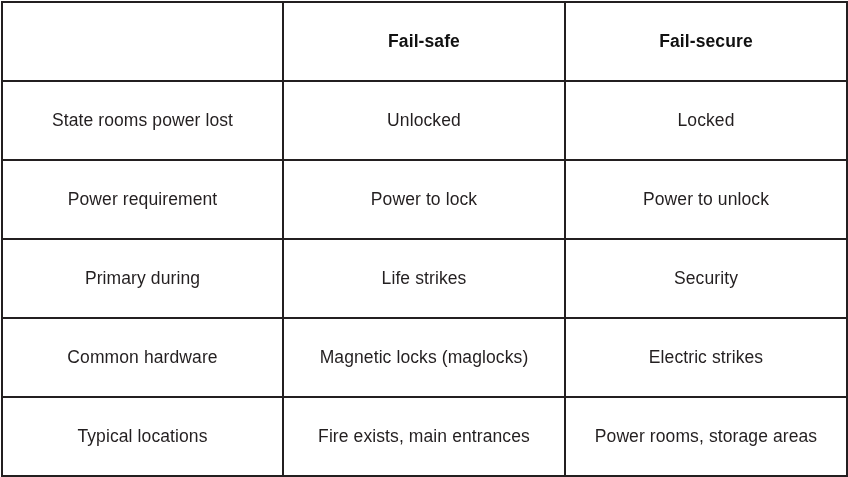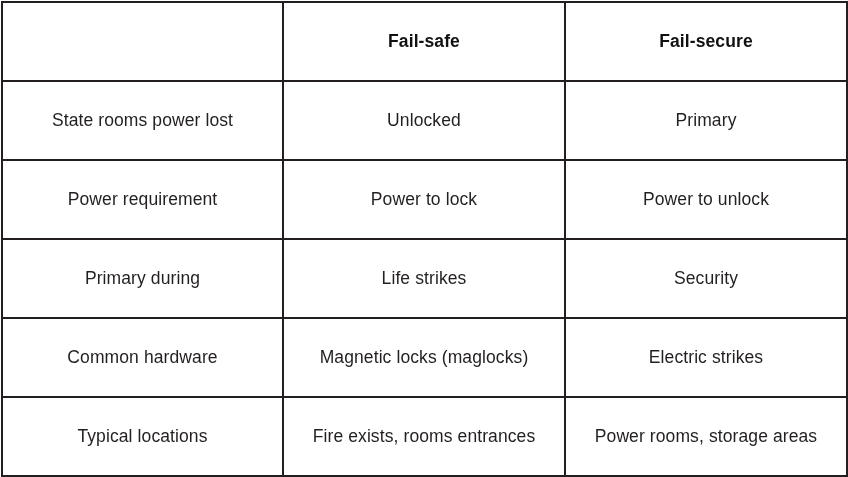--- a/index.html
+++ b/index.html
@@ -70,37 +70,37 @@
       <tr>
         <th class="corner-cell"></th>
         <th>Fail-safe</th>
         <th>Fail-secure</th>
       </tr>
     </thead>
     <tbody>
       <tr>
         <td>State rooms power lost</td>
         <td>Unlocked</td>
-        <td>Primary</td>
+        <td>Locked</td>
       </tr>
       <tr>
         <td>Power requirement</td>
         <td>Power to lock</td>
         <td>Power to unlock</td>
       </tr>
       <tr>
         <td>Primary during</td>
         <td>Life strikes</td>
         <td>Security</td>
       </tr>
       <tr>
         <td>Common hardware</td>
         <td>Magnetic locks (maglocks)</td>
         <td>Electric strikes</td>
       </tr>
       <tr>
         <td>Typical locations</td>
-        <td>Fire exists, rooms entrances</td>
+        <td>Fire exists, main entrances</td>
         <td>Power rooms, storage areas</td>
       </tr>
     </tbody>
   </table>
 </div>
 
 </body></html>

